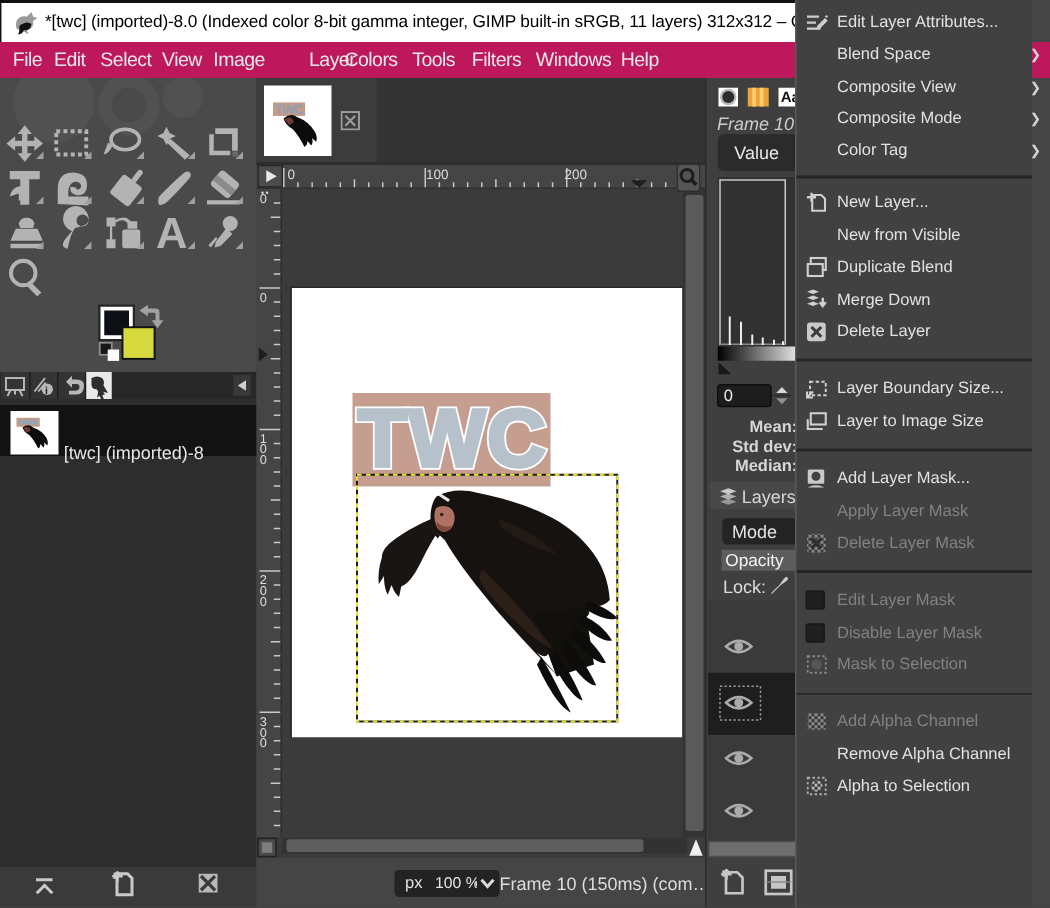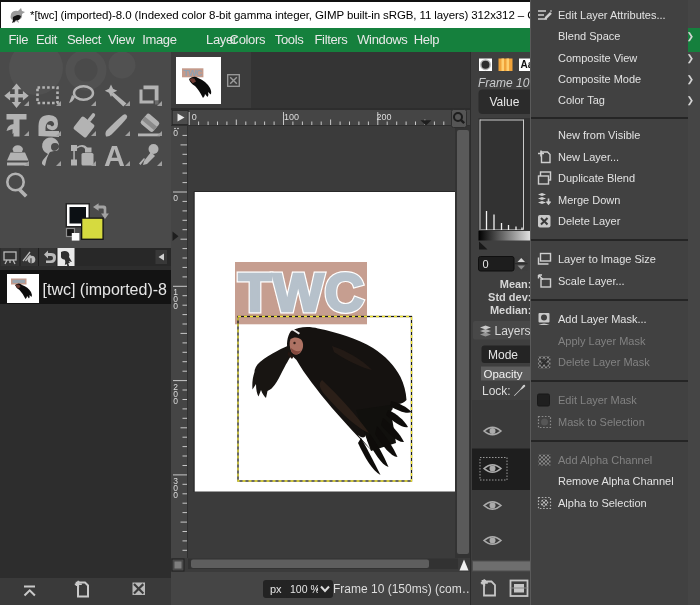--- a/index.html
+++ b/index.html
@@ -1,21 +1,21 @@
 <!DOCTYPE html>
 <html><head>
 <meta charset="utf-8">
 <style>
   html,body{margin:0;padding:0;}
   body{width:700px;height:605px;position:relative;overflow:hidden;
        font-family:"Liberation Sans",sans-serif;background:#454545;}
   .abs{position:absolute;}
   #titlebar{left:1px;top:2px;width:529px;height:26px;background:#ffffff;
     color:#000;font-size:11.5px;line-height:26px;letter-spacing:-0.1px;white-space:nowrap;overflow:hidden;}
-  #menubar{left:0;top:28px;width:700px;height:24px;background:#15803d;
+  #menubar{left:0;top:28px;width:700px;height:24px;background:#be185d;
     color:#e8e8e8;font-size:13px;line-height:24px;letter-spacing:-0.35px;}
   #menubar span{position:absolute;top:0;}
   #toolbox{left:0;top:52px;width:171px;height:196px;background:#4a4a4a;overflow:hidden;}
   #ltabs{left:0;top:248px;width:171px;height:18px;background:#282828;}
   #llist{left:0;top:266px;width:171px;height:312px;background:#2d2d2d;}
   #lbottom{left:0;top:578px;width:171px;height:27px;background:#3a3a3a;}
   #tabstrip{left:171px;top:52px;width:299px;height:58px;background:#343434;}
   #hruler{left:171px;top:110px;width:299px;height:16px;background:#454545;}
   #vruler{left:171px;top:126px;width:17px;height:432px;background:#454545;}
   #canvaswrap{left:188px;top:126px;width:267px;height:432px;background:#3b3b3b;overflow:hidden;}
@@ -171,21 +171,21 @@
   </div>
   <div class="abs" id="llist">
     <div class="abs" style="left:0;top:4.3px;width:171px;height:33.7px;background:#131313;"></div>
     <div class="abs" style="left:7px;top:7.5px;width:32px;height:29.5px;background:#ffffff;"></div>
     <svg class="abs" style="left:7px;top:7.5px" width="32" height="29.5" viewBox="0 0 32 29.5">
       <rect x="4" y="4.5" width="15.5" height="6" fill="#c49a8b"></rect>
       <rect x="5.5" y="5.8" width="12.5" height="3.2" fill="#98a4ae"></rect>
       <path d="M8 11 q4 -3 7 0 q6 2 9 7 q1.5 3 0.5 5 l-2 -2 q0.5 2 -0.5 3.5 l-2 -2.5 q0 2 -1.5 3 q-3 -6 -6 -9 q-3.5 -2 -4.5 -5z" fill="#0c0c0c"></path>
       <path d="M8.5 11.5 q2 -1.5 4 -0.5 l1 2 -2.5 1.5z" fill="#6e3b33"></path>
     </svg>
-    <span style="position:absolute;left:42.5px;top:15px;font-size:16px;color:#e6e6e6;">[twc] (imported)-8</span>
+    <span style="position:absolute;left:42.5px;top:29px;font-size:12px;color:#e6e6e6;">[twc] (imported)-8</span>
   </div>
   <div class="abs" id="lbottom">
   <svg width="171" height="27" viewBox="0 0 171 27">
     <g stroke="#c9c9c9" stroke-width="2" fill="none">
       <path d="M24 8.5 h11 M24.5 17.5 l5.2 -5.2 5.2 5.2"></path>
       <path d="M78 4.5 h7 l3 3 v11 h-10 z"></path>
       <path d="M76.5 8 v-3.5 h3.5 M74.8 6.2 h7 M78.3 2.8 v7" stroke-width="1.6"></path>
     </g>
     <rect x="132.5" y="4.5" width="12.5" height="12.5" fill="#b9b9b9"></rect>
     <path d="M134 6 l4.7 4.7 4.6 -4.6 M134 15.5 l4.7 -4.7 M143.4 15.6 l-4.7 -4.8" stroke="#3a3a3a" stroke-width="2.2" fill="none"></path>
@@ -521,28 +521,28 @@
     <div class="mi">
       <span class="txt">Composite Mode</span>
       <span class="sub">❯</span>
     </div>
     <div class="mi">
       <span class="txt">Color Tag</span>
       <span class="sub">❯</span>
     </div>
     <div class="msep msep1"></div>
     <div class="mi">
-      <span class="txt">New from Visible</span>
-    </div>
-    <div class="mi">
       <svg class="ic" viewBox="0 0 15 15">
         <path d="M4.5 2.5 h6 l2.5 2.5 v8 h-8.5z" fill="none" stroke="#cfcfcf" stroke-width="1.4"></path>
         <path d="M1 4 h6 M4 1 v6" stroke="#cfcfcf" stroke-width="1.6"></path>
       </svg>
       <span class="txt">New Layer...</span>
+    </div>
+    <div class="mi">
+      <span class="txt">New from Visible</span>
     </div>
     <div class="mi">
       <svg class="ic" viewBox="0 0 15 15">
         <rect x="3.5" y="1.5" width="10" height="8" fill="none" stroke="#cfcfcf" stroke-width="1.4"></rect>
         <rect x="1.5" y="5.5" width="10" height="8" fill="#414141" stroke="#cfcfcf" stroke-width="1.4"></rect>
       </svg>
       <span class="txt">Duplicate Blend</span>
     </div>
     <div class="mi">
       <svg class="ic" viewBox="0 0 15 15">
@@ -556,31 +556,31 @@
     <div class="mi">
       <svg class="ic" viewBox="0 0 15 15">
         <rect x="1" y="1.5" width="12.5" height="12.5" rx="2" fill="#c9c9c9"></rect>
         <path d="M4 4.5 l6.5 6.5 M10.5 4.5 l-6.5 6.5" stroke="#3a3a3a" stroke-width="2"></path>
       </svg>
       <span class="txt">Delete Layer</span>
     </div>
     <div class="msep"></div>
     <div class="mi">
       <svg class="ic" viewBox="0 0 15 15">
+        <rect x="3" y="3" width="10.5" height="9" fill="none" stroke="#cfcfcf" stroke-width="1.3" stroke-dasharray="2.2 1.6"></rect>
+        <path d="M1 13.5 l4 -4 M1 9.5 v4 h4" stroke="#cfcfcf" stroke-width="1.4" fill="none"></path>
+      </svg>
+      <span class="txt">Layer Boundary Size...</span>
+    </div>
+    <div class="mi">
+      <svg class="ic" viewBox="0 0 15 15">
         <rect x="3.5" y="2" width="10" height="7.5" fill="none" stroke="#cfcfcf" stroke-width="1.4"></rect>
         <path d="M1.5 6 v6.5 h10" stroke="#cfcfcf" stroke-width="1.4" fill="none"></path>
       </svg>
       <span class="txt">Layer to Image Size</span>
-    </div>
-    <div class="mi">
-      <svg class="ic" viewBox="0 0 15 15">
-        <rect x="4" y="5.5" width="9.5" height="8" fill="none" stroke="#cfcfcf" stroke-width="1.4"></rect>
-        <path d="M1.5 1.5 l4.5 4.5 M1.5 1.5 v3.5 M1.5 1.5 h3.5" stroke="#cfcfcf" stroke-width="1.4" fill="none"></path>
-      </svg>
-      <span class="txt">Scale Layer...</span>
     </div>
     <div class="msep"></div>
     <div class="mi">
       <svg class="ic" viewBox="0 0 15 15">
         <rect x="1.5" y="1.5" width="11" height="9.5" rx="1" fill="#c9c9c9"></rect>
         <circle cx="7" cy="6" r="3" fill="#414141"></circle>
         <path d="M1.5 13.5 q5.5 -3 11 0z" fill="#c9c9c9"></path>
       </svg>
       <span class="txt">Add Layer Mask...</span>
     </div>
@@ -593,20 +593,24 @@
         <path d="M4 4.5 l6.5 6.5 M10.5 4.5 l-6.5 6.5" stroke="#2e2e2e" stroke-width="2"></path>
       </svg>
       <span class="txt">Delete Layer Mask</span>
     </div>
     <div class="msep"></div>
     <div class="mi dis">
       <span class="cbx"></span>
       <span class="txt">Edit Layer Mask</span>
     </div>
     <div class="mi dis">
+      <span class="cbx"></span>
+      <span class="txt">Disable Layer Mask</span>
+    </div>
+    <div class="mi dis">
       <svg class="ic" viewBox="0 0 15 15">
         <rect x="1.5" y="2" width="12" height="11" fill="none" stroke="#8a8a8a" stroke-width="1.2" stroke-dasharray="1.6 1.6"></rect>
         <circle cx="7.5" cy="7.5" r="3.5" fill="#565656"></circle>
       </svg>
       <span class="txt">Mask to Selection</span>
     </div>
     <div class="msep"></div>
     <div class="mi dis">
       <svg class="ic" viewBox="0 0 15 15">
         <rect x="1.5" y="2" width="12" height="11" fill="url(#chkD)"></rect>

